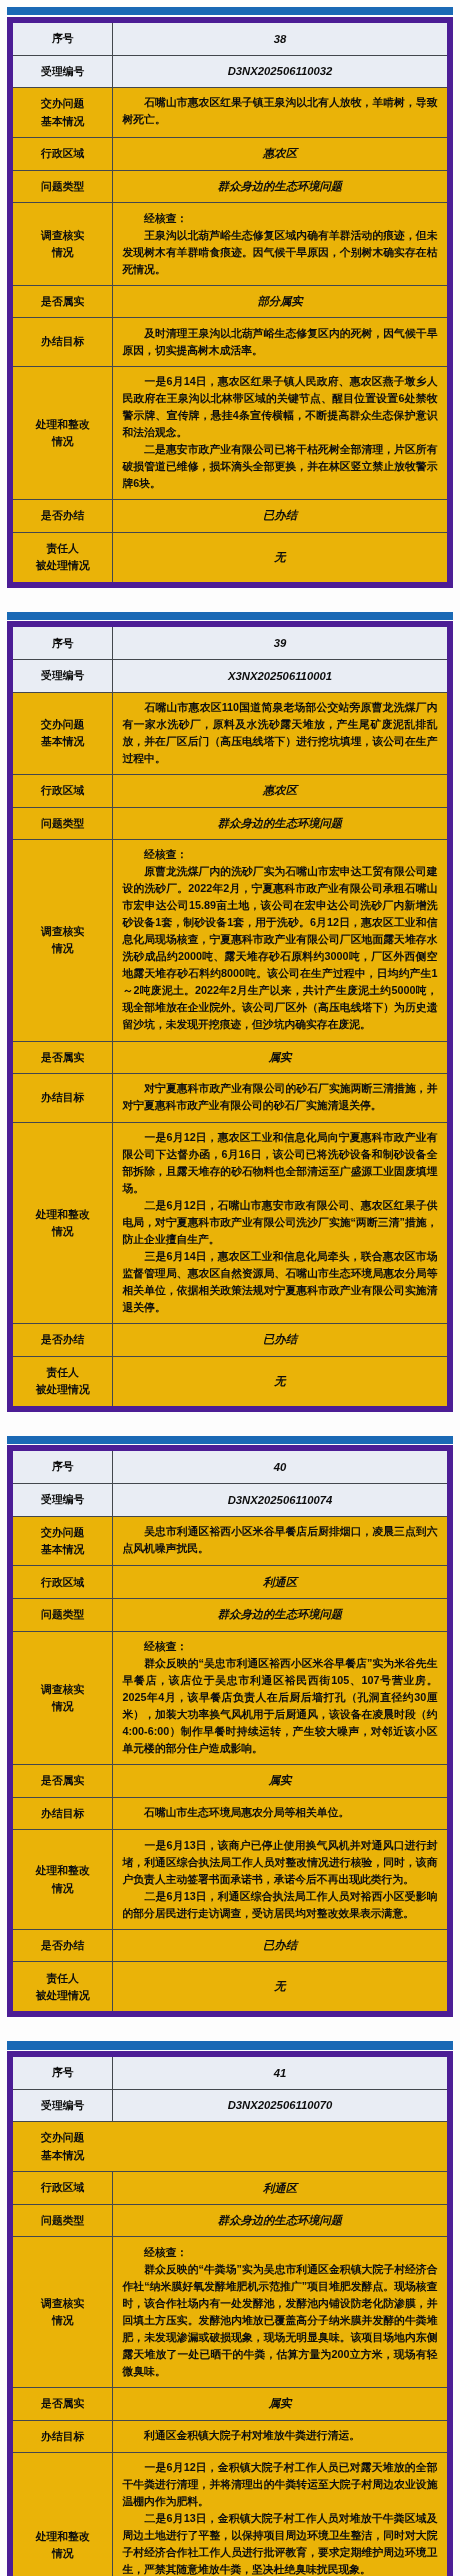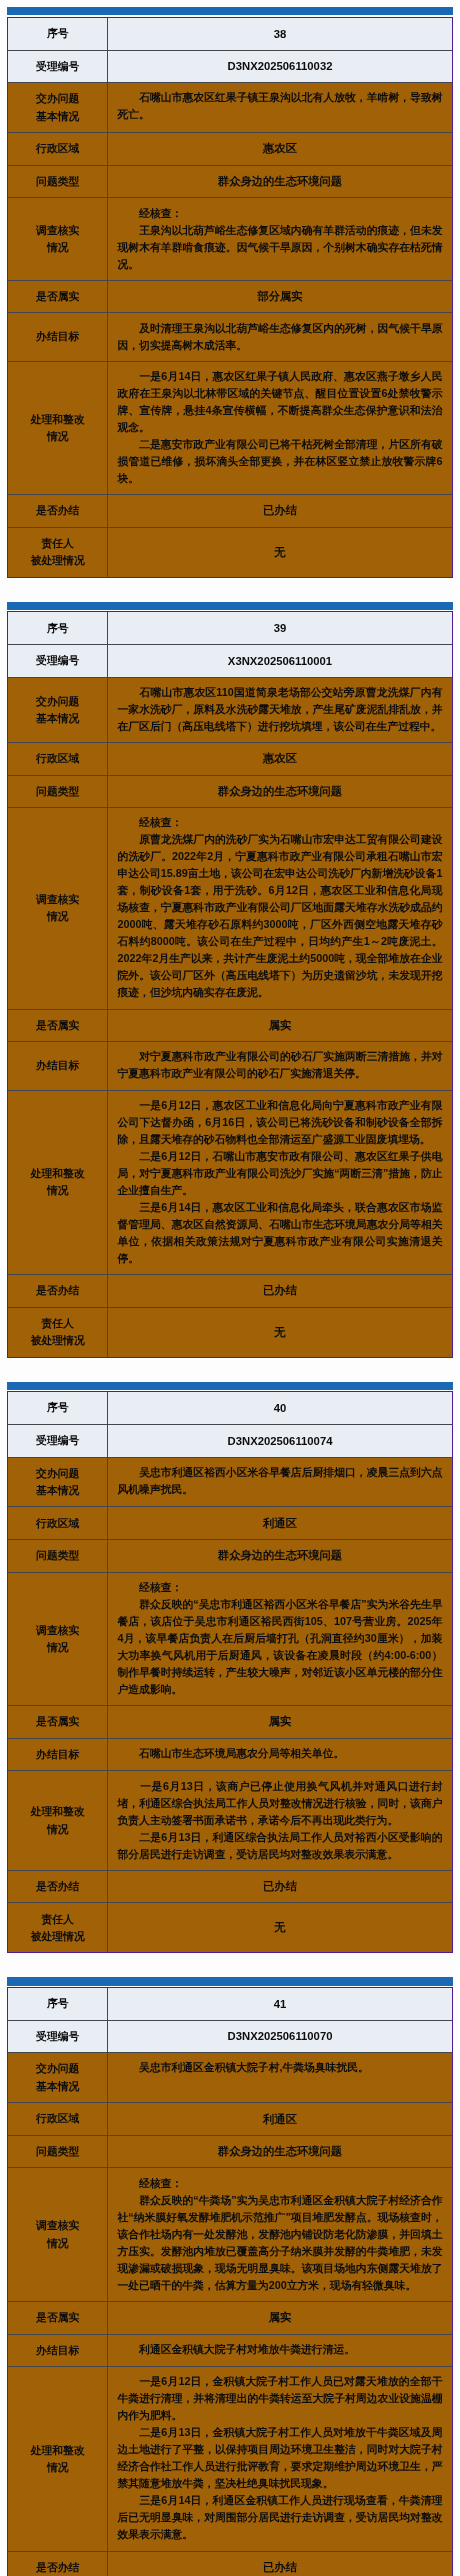--- a/index.html
+++ b/index.html
@@ -17,22 +17,22 @@
   }
   .case-block {
     margin: 0 7.2px 24px 7.2px;
   }
   .accent-bar {
     height: 8.2px;
     background: #1a69b5;
     margin-bottom: 1.5px;
   }
   .case-table {
-    border: 1px solid #4c1d95;
-    background: #a16207;
+    border: 6px solid #4c1d95;
+    background: #eab308;
   }
   .row {
     display: flex;
     align-items: stretch;
     border-top: 1px solid #43474d;
   }
   .row:first-child { border-top: none; }
   .row.shaded { background: #e9edf4; }
   .label-cell {
     flex: 0 0 99px;
@@ -55,20 +55,21 @@
     min-height: 29px;
   }
   .value-center {
     display: flex;
     align-items: center;
     justify-content: center;
     text-align: center;
     font-weight: 700;
     font-size: 11.3px;
     padding: 6.7px 8.2px;
+    font-style: italic;
   }
   .value-para {
     font-size: 10.8px;
     font-weight: 700;
     line-height: 17px;
     padding: 6.2px 9.3px 7.2px 9.3px;
     white-space: pre-wrap;
     text-align: justify;
   }
 </style>
@@ -291,21 +292,20 @@
       </div>
 
       <div class="row shaded">
         <div class="label-cell">受理编号</div>
         <div class="value-cell value-center">D3NX202506110070</div>
       </div>
 
       <div class="row">
         <div class="label-cell">交办问题
 基本情况</div>
-        <div class="value-cell value-para">　　吴忠市利通区金积镇大院子村,牛粪场臭味扰民。</div>
       </div>
 
       <div class="row">
         <div class="label-cell">行政区域</div>
         <div class="value-cell value-center">利通区</div>
       </div>
 
       <div class="row">
         <div class="label-cell">问题类型</div>
         <div class="value-cell value-center">群众身边的生态环境问题</div>

